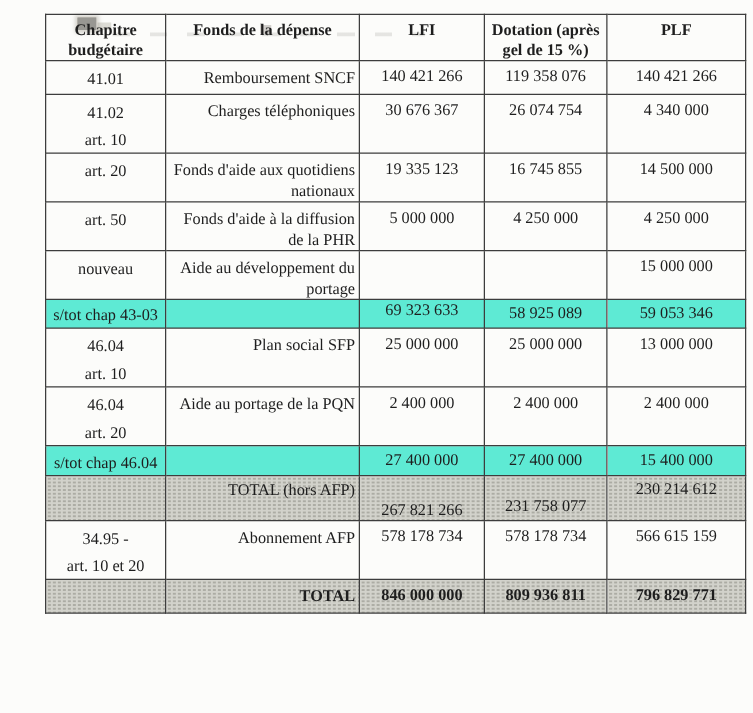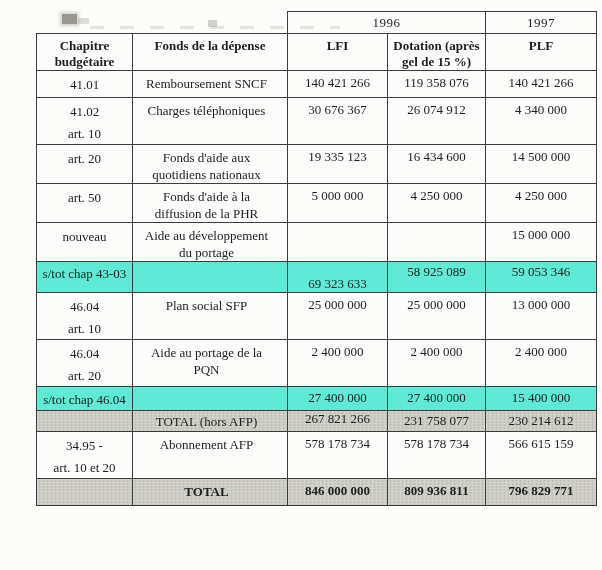--- a/index.html
+++ b/index.html
@@ -33,21 +33,21 @@
     text-align: center;
     padding-top: 4px;
     line-height: 16px;
   }
   td.hdr span { display: block; }
 
   
   td.chap { text-align: center; padding-top: 4px; line-height: 20px; margin-top: 37px; }
   td.chap span { display: block; }
   td.chap span + span { margin-top: 2px; }
-  td.nature { text-align: center; padding: 4px 13px 0 6px; line-height: 17px; margin-left: 26px; }
+  td.nature { text-align: right; padding: 4px 3px 0 6px; line-height: 17px; margin-left: 26px; }
   td.nature.pad-top { padding-top: 23px; }
   td.num { text-align: center; padding-top: 4px; white-space: nowrap; }
 
   
   tr.row-light td { background: #5eead4; }
   tr.row-total td {
     background-color: #d2d2cb;
     background-image: radial-gradient(rgba(110,110,100,.38) 1px, rgba(0,0,0,0) 1.3px);
     background-size: 4px 3px;
   }
@@ -79,25 +79,20 @@
   <table class="budget">
     <colgroup>
       <col style="width:96px">
         <col style="width:155px">
         <col style="width:100px">
         <col style="width:98px">
         <col style="width:111px">
     </colgroup>
 
     <tbody>
-        <tr style="height:22px">
-      <td class="spacer" colspan="2"></td>
-      <td class="year" colspan="2">1996</td>
-      <td class="year">1997</td>
-    </tr>
 
     <tr style="height:37px">
       <td class="hdr">
         <span>Chapitre</span>
         <span>budgétaire</span>
       </td>
       <td class="hdr">Fonds de la dépense</td>
       <td class="hdr">LFI</td>
       <td class="hdr">
         <span>Dotation (après</span>
@@ -116,32 +111,32 @@
       <td class="num">140 421 266</td>
     </tr>
 
     <tr style="height:43px">
       <td class="chap">
         <span>41.02</span>
         <span>art. 10</span>
       </td>
       <td class="nature">Charges téléphoniques</td>
       <td class="num">30 676 367</td>
-      <td class="num">26 074 912</td>
+      <td class="num">26 074 754</td>
       <td class="num">4 340 000</td>
     </tr>
 
 
     <tr style="height:39px">
       <td class="chap">
             <span>art. 20</span>
           </td>
       <td class="nature">Fonds d'aide aux quotidiens nationaux</td>
       <td class="num">19 335 123</td>
-      <td class="num">16 434 600</td>
+      <td class="num">16 745 855</td>
       <td class="num">14 500 000</td>
     </tr>
 
 
     <tr style="height:35px">
       <td class="chap">
             <span>art. 50</span>
           </td>
       <td class="nature">Fonds d'aide à la diffusion de la PHR</td>
       <td class="num">5 000 000</td>
@@ -157,21 +152,21 @@
       <td class="num"></td>
       <td class="num"></td>
       <td class="num">15 000 000</td>
     </tr>
 
     <tr style="height:20px" class="row-light">
       <td class="chap" style="padding-top:2px">
             <span>s/tot chap 43-03</span>
           </td>
       <td class="nature" style="padding-top:2px"></td>
-      <td class="num" style="padding-top:14px">69 323 633</td>
+      <td class="num" style="padding-top:0">69 323 633</td>
       <td class="num" style="padding-top:2px">58 925 089</td>
       <td class="num" style="padding-top:2px">59 053 346</td>
     </tr>
 
     <tr style="height:43px">
       <td class="chap">
         <span>46.04</span>
         <span>art. 10</span>
       </td>
       <td class="nature">Plan social SFP</td>
@@ -197,22 +192,22 @@
           </td>
       <td class="nature" style="padding-top:3px"></td>
       <td class="num" style="padding-top:3px">27 400 000</td>
       <td class="num" style="padding-top:3px">27 400 000</td>
       <td class="num" style="padding-top:3px">15 400 000</td>
     </tr>
 
     <tr style="height:21px" class="row-total">
       <td class="chap" style="padding-top:2px"></td>
       <td class="nature" style="padding-top:2px">TOTAL (hors AFP)</td>
-      <td class="num" style="padding-top:0">267 821 266</td>
-      <td class="num" style="padding-top:2px">231 758 077</td>
+      <td class="num" style="padding-top:19px">267 821 266</td>
+      <td class="num" style="padding-top:16px">231 758 077</td>
       <td class="num" style="padding-top:2px">230 214 612</td>
     </tr>
 
     <tr style="height:45px">
       <td class="chap">
         <span>34.95 -</span>
         <span>art. 10 et 20</span>
       </td>
       <td class="nature">Abonnement AFP</td>
       <td class="num">578 178 734</td>

